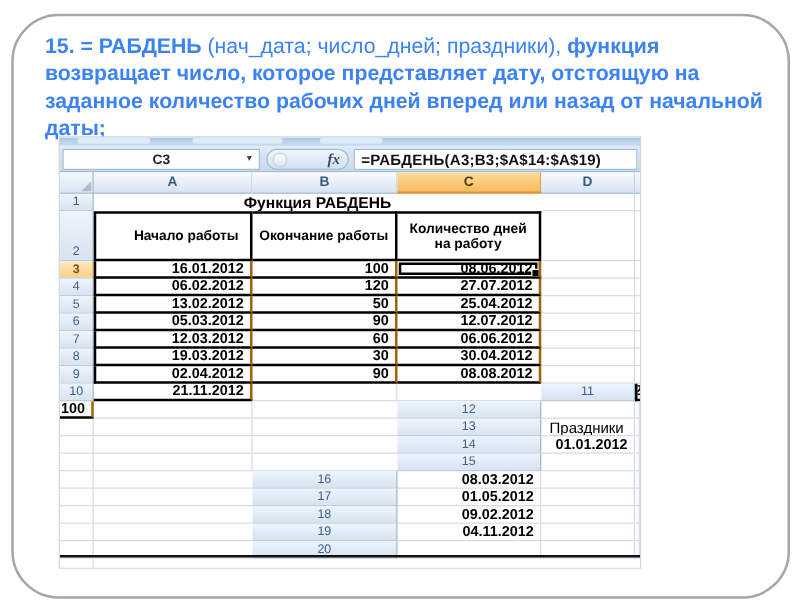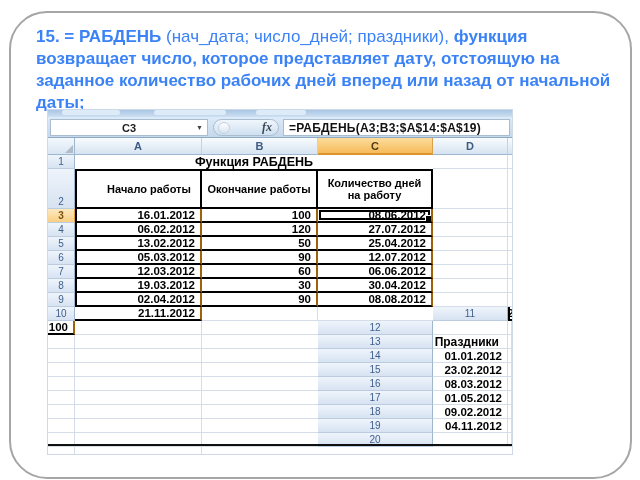--- a/index.html
+++ b/index.html
@@ -78,21 +78,21 @@
   .sheettitle{justify-content:center;font-weight:bold;font-size:12.5px;}
 
   .hc{justify-content:center;text-align:center;font-weight:bold;font-size:11px;
     line-height:1.12;border:0 solid #000;border-top-width:2px;border-right-width:2px;
     border-bottom-width:2px;padding:0 2px;}
   .bL{border-left:2px solid #000;padding-left:23px;}
 
   .dc{justify-content:flex-end;padding-right:5px;font-weight:600;}
   .bA{border-right:2px solid #a16207;border-bottom:2px solid #000;}
 
-  .holhead{justify-content:flex-end;padding-right:8px;font-weight:bold;font-size:12px;}
+  .holhead{justify-content:flex-end;padding-right:8px;font-weight:normal;font-size:12px;}
 
   .selc{position:relative;box-shadow:inset 0 0 0 1px #fff, inset 0 0 0 3px #000;}
   .selc::after{content:"";position:absolute;right:-1px;bottom:-1px;width:5px;height:5px;
     background:#000;border:1px solid #fff;border-radius:1px;}
 
   .annot{position:absolute;left:-2px;right:-2px;top:334px;height:14px;
     border:2px solid #101010;background:transparent;pointer-events:none;z-index:5;}
 </style>
 </head>
 <body>
@@ -202,21 +202,20 @@
       <div class="cell g"></div>
       <div class="cell g"></div>
       <div class="cell g sliver"></div>
       <div class="gut">14</div>
       <div class="cell dc g">01.01.2012</div>
       <div class="cell g"></div>
       <div class="cell g"></div>
       <div class="cell g"></div>
       <div class="cell g sliver"></div>
       <div class="gut">15</div>
-      <div class="cell dc g">23.02.2012</div>
       <div class="cell g"></div>
       <div class="cell g"></div>
       <div class="cell g"></div>
       <div class="cell g sliver"></div>
       <div class="gut">16</div>
       <div class="cell dc g">08.03.2012</div>
       <div class="cell g"></div>
       <div class="cell g"></div>
       <div class="cell g"></div>
       <div class="cell g sliver"></div>

